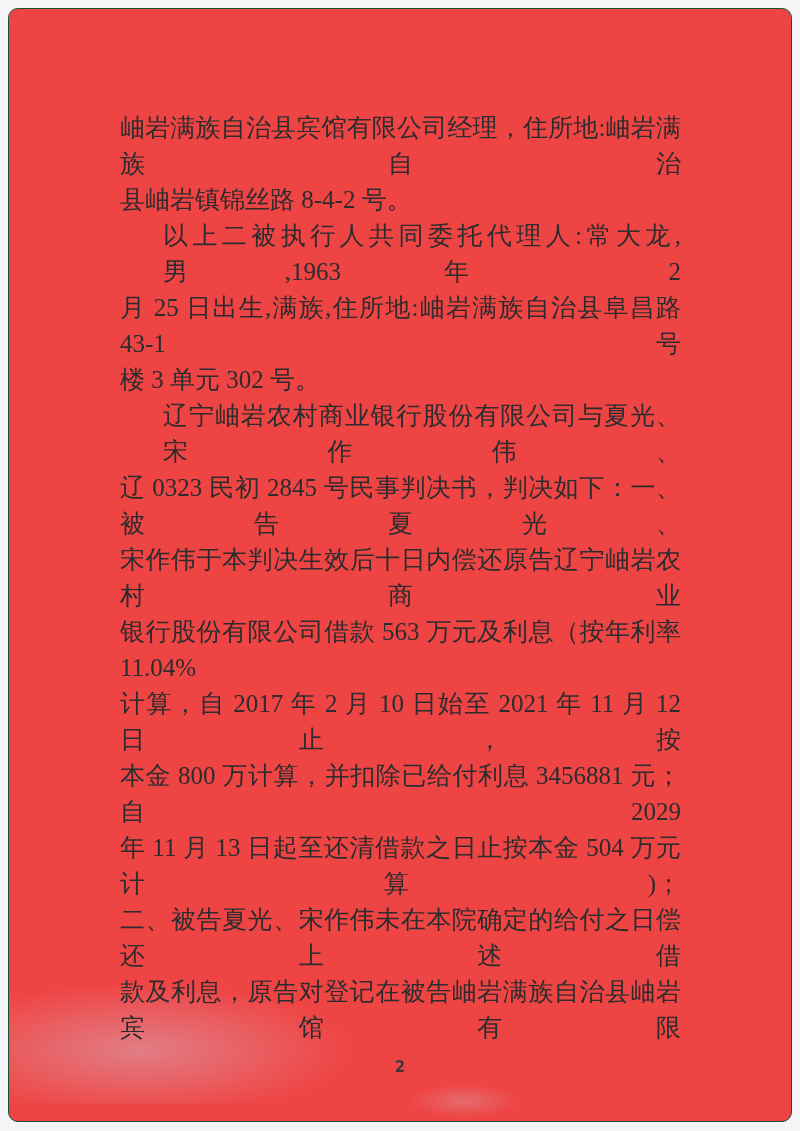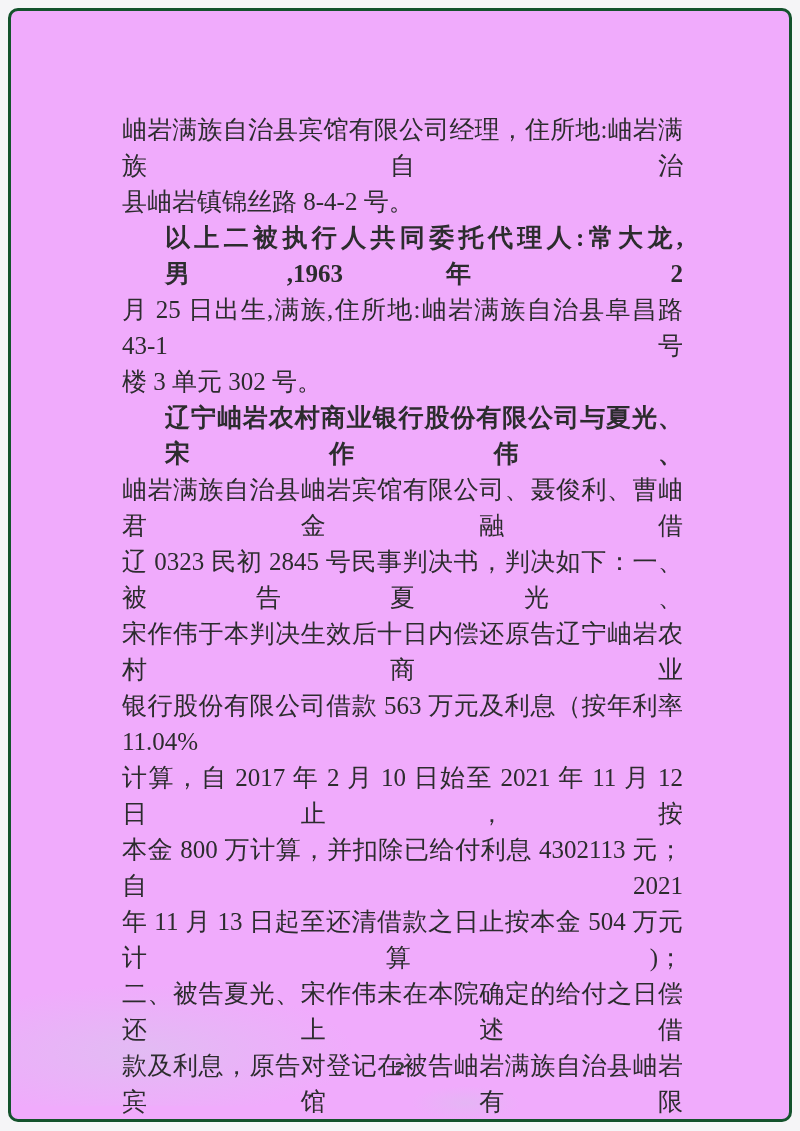--- a/index.html
+++ b/index.html
@@ -14,22 +14,22 @@
     font-family: "Liberation Serif", "DejaVu Serif", serif;
     overflow: hidden;
   }
   .page {
     position: absolute;
     left: 8px;
     top: 8px;
     width: 784px;
     height: 1114px;
     box-sizing: border-box;
-    background: #f0abfc;
-    border: 3px solid #14532d;
+    background: #ef4444;
+    border: 1px solid #14532d;
     border-radius: 10px;
     overflow: hidden;
   }
   
   .smudge {
     position: absolute;
     pointer-events: none;
   }
   .smudge-bottom-left {
     left: -40px;
@@ -57,21 +57,20 @@
     color: #2c2c2e;
   }
   .line {
     text-align: justify;
     text-align-last: justify;
     text-justify: inter-character;
     white-space: normal;
   }
   .line.indent {
     padding-left: 43px; 
-    font-weight: bold;
   }
   .line.end {
     text-align-last: left;
   }
   .page-num {
     position: absolute;
     left: 0;
     top: 1049px;
     width: 100%;
     text-align: center;
@@ -89,25 +88,24 @@
   <div class="smudge smudge-bottom-mid"></div>
 
   <div class="doc-body">
 
   <div class="line">岫岩满族自治县宾馆有限公司经理，住所地:岫岩满族自治</div>
       <div class="line end">县岫岩镇锦丝路 8-4-2 号。</div>
       <div class="line indent">以上二被执行人共同委托代理人:常大龙,男,1963 年 2</div>
       <div class="line">月 25 日出生,满族,住所地:岫岩满族自治县阜昌路 43-1 号</div>
       <div class="line end">楼 3 单元 302 号。</div>
       <div class="line indent">辽宁岫岩农村商业银行股份有限公司与夏光、宋作伟、</div>
-      <div class="line">岫岩满族自治县岫岩宾馆有限公司、聂俊利、曹岫君金融借</div>
       <div class="line">辽 0323 民初 2845 号民事判决书，判决如下：一、被告夏光、</div>
       <div class="line">宋作伟于本判决生效后十日内偿还原告辽宁岫岩农村商业</div>
       <div class="line">银行股份有限公司借款 563 万元及利息（按年利率 11.04%</div>
       <div class="line">计算，自 2017 年 2 月 10 日始至 2021 年 11 月 12 日止，按</div>
-      <div class="line">本金 800 万计算，并扣除已给付利息 4302113 元；自 2021</div>
+      <div class="line">本金 800 万计算，并扣除已给付利息 3456881 元；自 2029</div>
       <div class="line">年 11 月 13 日起至还清借款之日止按本金 504 万元计算)；</div>
       <div class="line">二、被告夏光、宋作伟未在本院确定的给付之日偿还上述借</div>
       <div class="line">款及利息，原告对登记在被告岫岩满族自治县岫岩宾馆有限</div>
     </div>
 
   <div class="page-num">2</div>
 </div>
 
 </body></html>

